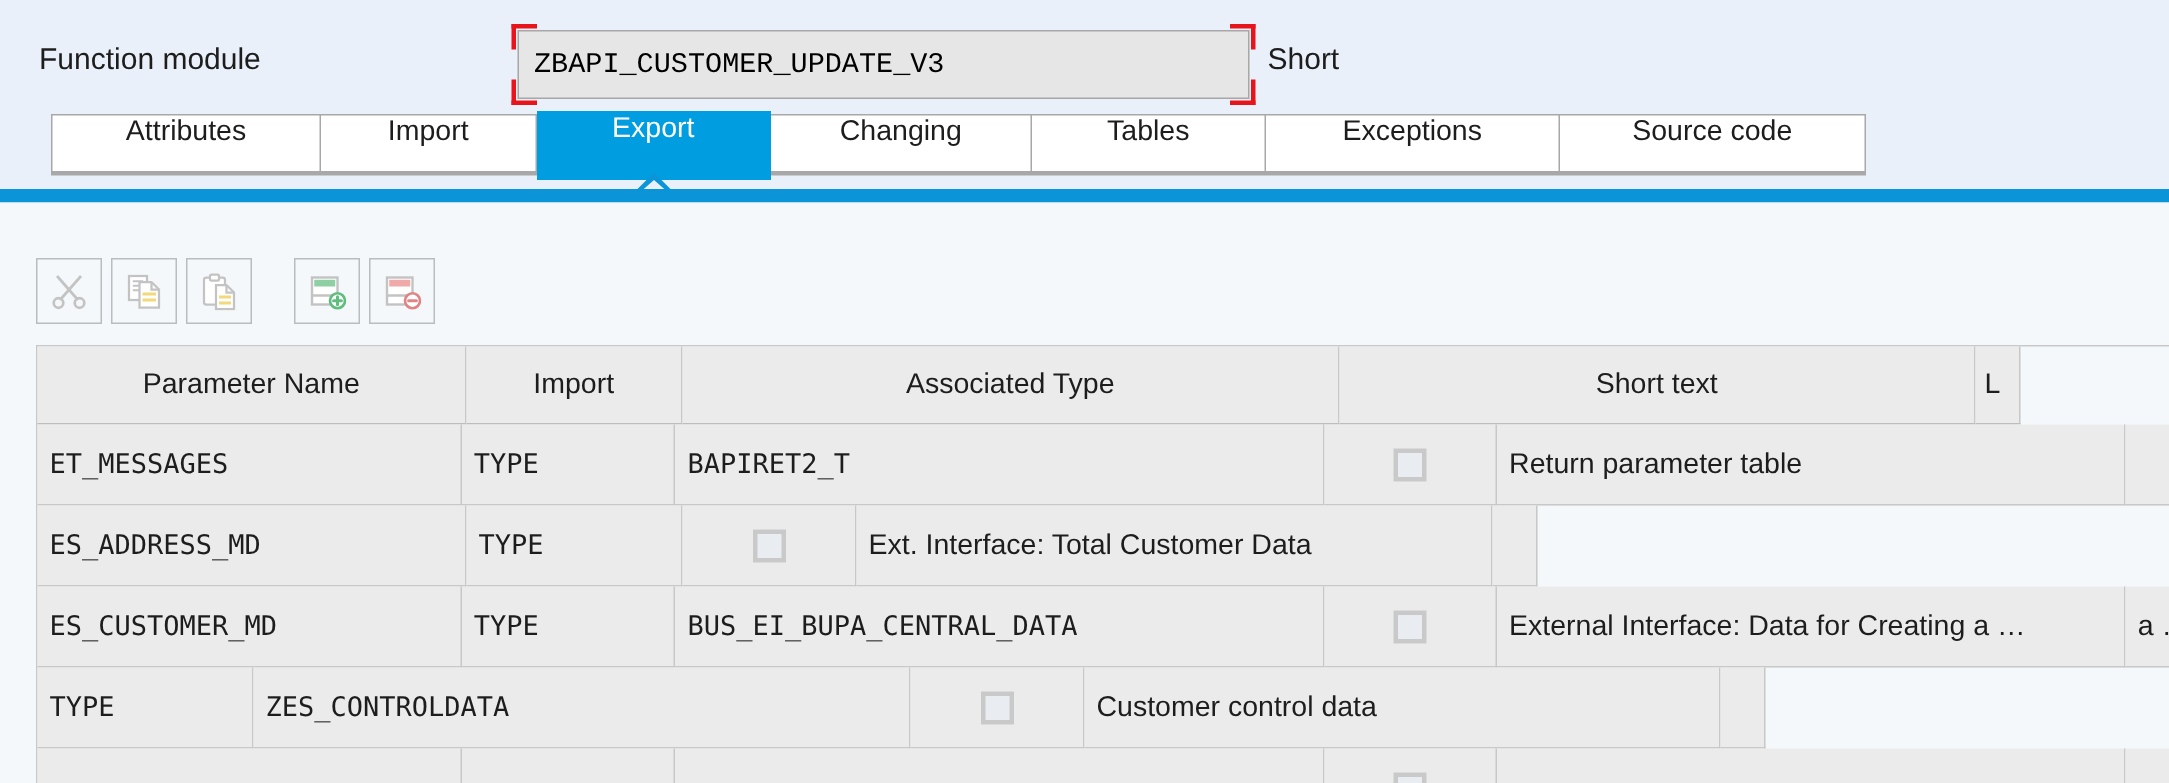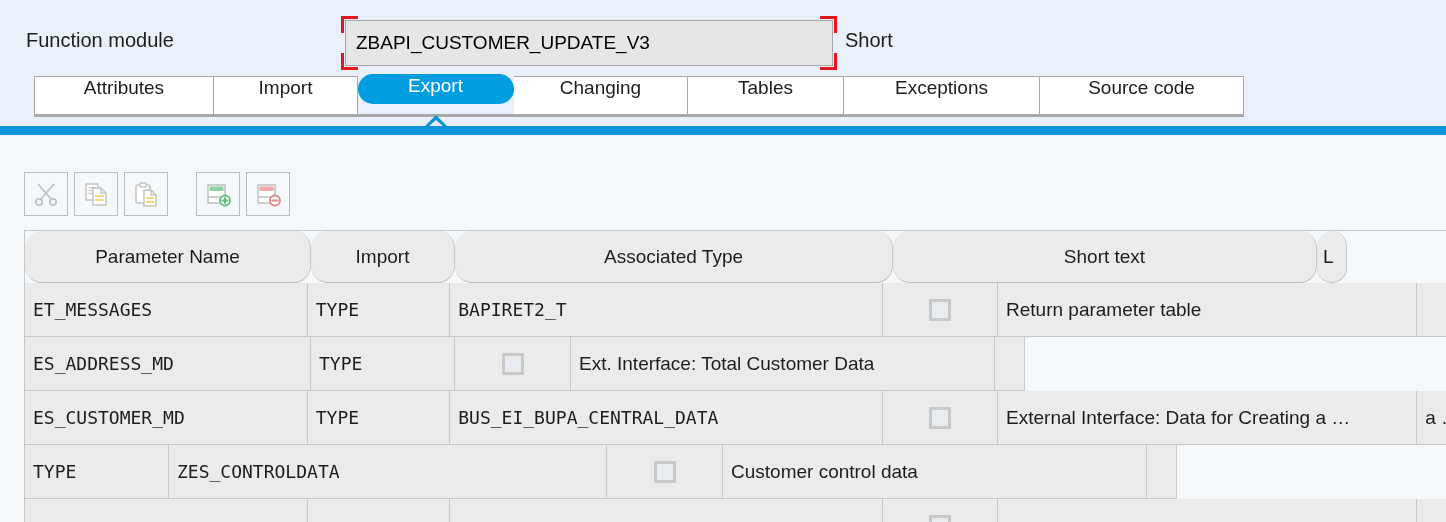--- a/index.html
+++ b/index.html
@@ -43,21 +43,21 @@
     height: 54px;
   }
   .fm-input {
     position: absolute;
     left: 4px; top: 4px;
     width: 488px;
     height: 46px;
     box-sizing: border-box;
     background: #e6e6e6;
     border: 1px solid #a7a7a7;
-    font-family: Liberation Sans, sans-serif;
+    font-family: Liberation Mono, monospace;
     font-size: 19px;
     color: #000;
     padding: 0 0 0 10px;
     line-height: 44px;
     outline: none;
   }
   .corner {
     position: absolute;
     width: 14px;
     height: 14px;
@@ -101,24 +101,23 @@
     cursor: pointer;
     white-space: nowrap;
     padding: 0 14px;
   }
   .tab:first-child { border-left: 1px solid #a8a8a8; }
   .tab.active {
     background: #009de0;
     color: #ffffff;
     border-top: 1px solid #009de0;
     border-right: 1px solid #009de0;
-    height: 30px;
+    height: 46px;
     margin-top: -2px;
     align-self: flex-start;
-    border-radius: 21px;
   }
 
   
   .sep-bar {
     position: absolute;
     left: 0;
     top: 126px;
     width: 1446px;
     height: 9px;
     background: #0b95d8;
@@ -192,21 +191,20 @@
     padding: 0 8px;
     font-size: 19px;
     color: #1d1d1d;
     overflow: hidden;
     white-space: nowrap;
   }
   .grow.head .gcell {
     justify-content: center;
     border-bottom: 1px solid #bdbdbd;
     font-family: "Liberation Sans", sans-serif;
-    border-radius: 17px;
   }
   .gcell.mono {
     font-family: "DejaVu Sans Mono", monospace;
     font-size: 18px;
   }
   .gcell.center { justify-content: center; }
 
   .c-param { width: 286px; }
   .c-typ   { width: 144px; }
   .c-assoc { width: 438px; }

